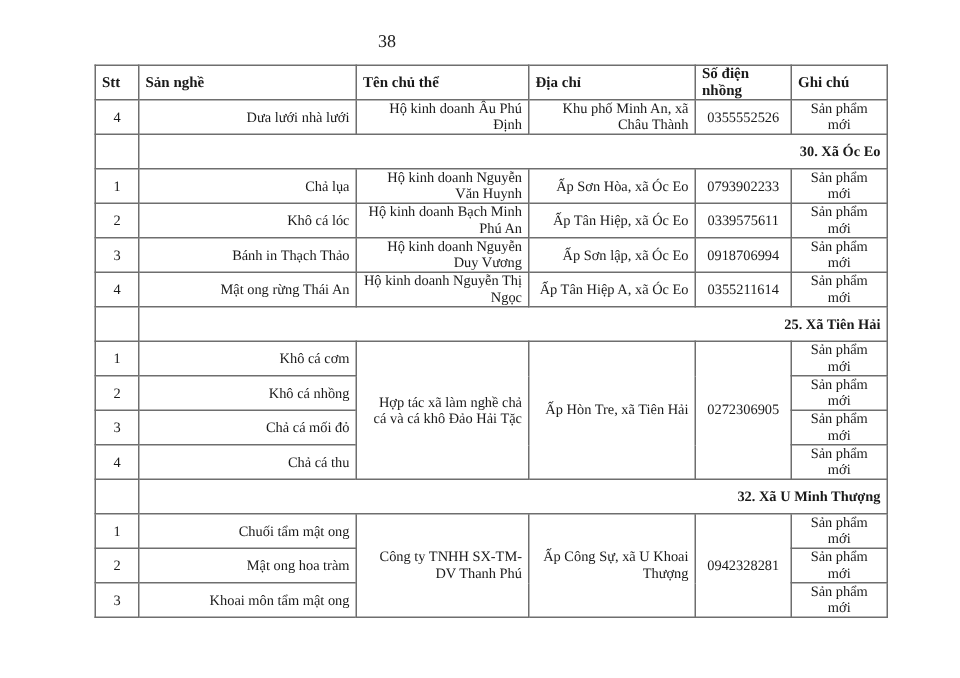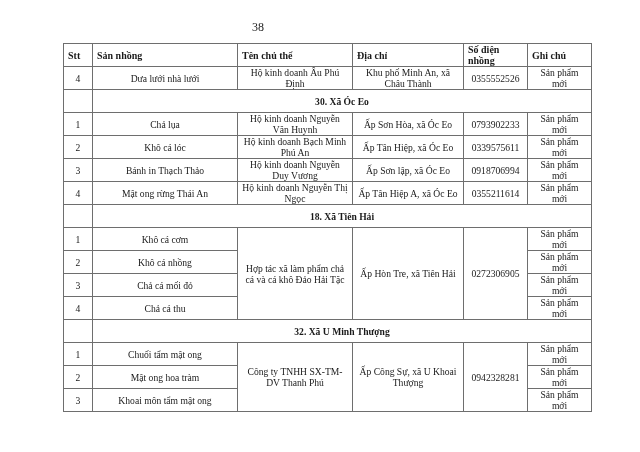--- a/index.html
+++ b/index.html
@@ -5,21 +5,21 @@
     html, body { margin: 0; padding: 0; background: #ffffff; }
     body { width: 640px; height: 452px; position: relative; overflow: hidden;
       font-family: "Liberation Serif", "DejaVu Serif", serif; color: #1a1a1a; }
     .page-number { position: absolute; top: 20px; left: 0; width: 516px; text-align: center;
       font-size: 12px; }
     table { position: absolute; left: 63px; top: 43px; border-collapse: collapse;
       table-layout: fixed; width: 528px; font-size: 9.6px; line-height: 11px; }
     td, th { border: 1px solid #6e6e6e; padding: 0 4px; vertical-align: middle; }
     th { font-weight: bold; text-align: left; height: 19px; font-size: 10px; }
     td.c { text-align: center; }
-    td.l { text-align: center; }
+    td.l { text-align: right; }
     tr.r2 td { height: 22px; }
     tr.r1 td { height: 20px; }
     tr.sec td { height: 22px; font-weight: bold; }
     .col-stt { width: 29px; } .col-sp { width: 145px; } .col-ten { width: 115px; }
     .col-dc { width: 111px; } .col-sdt { width: 64px; } .col-gc { width: 64px; }
   </style>
 </head>
 <body>
 
 <div class="page-number">38</div>
@@ -29,21 +29,21 @@
     <col class="col-stt">
       <col class="col-sp">
       <col class="col-ten">
       <col class="col-dc">
       <col class="col-sdt">
       <col class="col-gc">
   </colgroup>
   <thead>
     <tr>
       <th>Stt</th>
-      <th>Sản nhồng</th>
+      <th>Sản nghề</th>
       <th>Tên chủ thể</th>
       <th>Địa chỉ</th>
       <th>Số điện nhồng</th>
       <th>Ghi chú</th>
     </tr>
   </thead>
   <tbody>
     <tr class="r2">
       <td class="c">4</td>
       <td class="l">Dưa lưới nhà lưới</td>
@@ -85,26 +85,26 @@
       <td class="c">4</td>
       <td class="l">Mật ong rừng Thái An</td>
       <td class="l">Hộ kinh doanh Nguyễn Thị Ngọc</td>
       <td class="l">Ấp Tân Hiệp A, xã Óc Eo</td>
       <td class="c">0355211614</td>
       <td class="c">Sản phẩm mới</td>
     </tr>
 
     <tr class="sec">
       <td></td>
-      <td colspan="5" class="l">18. Xã Tiên Hải</td>
+      <td colspan="5" class="l">25. Xã Tiên Hải</td>
     </tr>
     <tr class="r1">
       <td class="c">1</td>
       <td class="l">Khô cá cơm</td>
-      <td rowspan="4" class="l">Hợp tác xã làm phẩm chả cá và cá khô Đảo Hải Tặc</td>
+      <td rowspan="4" class="l">Hợp tác xã làm nghề chả cá và cá khô Đảo Hải Tặc</td>
       <td rowspan="4" class="l">Ấp Hòn Tre, xã Tiên Hải</td>
       <td rowspan="4" class="c">0272306905</td>
       <td class="c">Sản phẩm mới</td>
     </tr>
     <tr class="r1">
       <td class="c">2</td>
       <td class="l">Khô cá nhồng</td>
       <td class="c">Sản phẩm mới</td>
     </tr>
     <tr class="r1">

